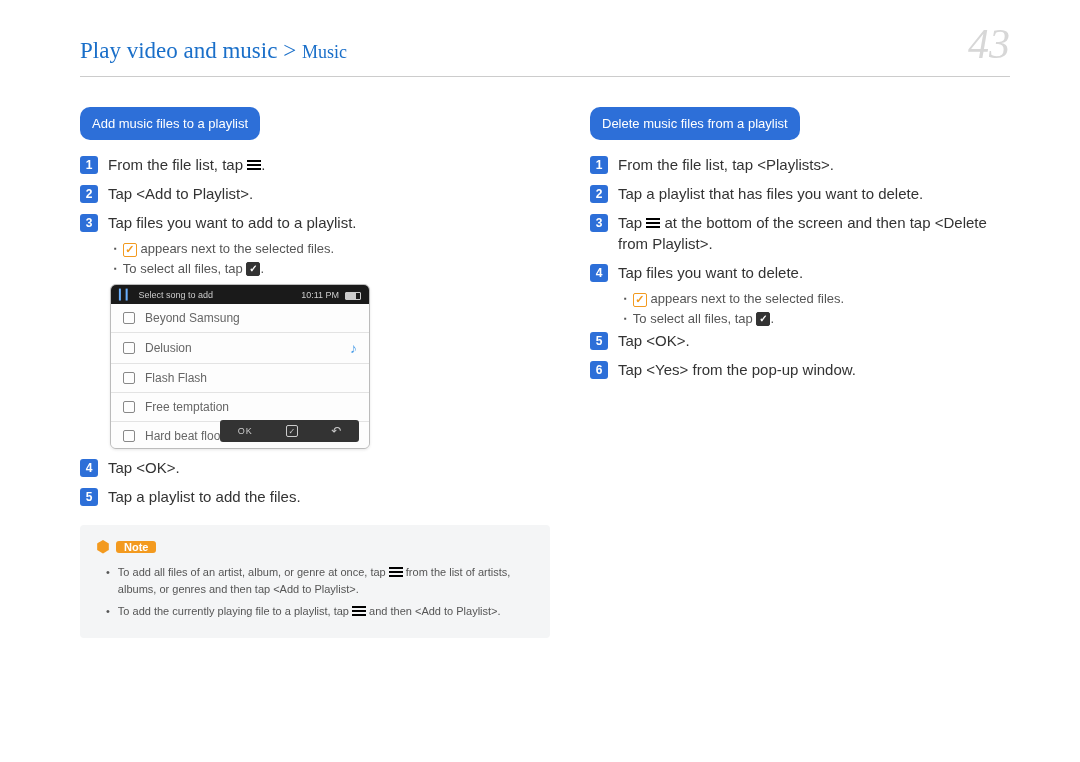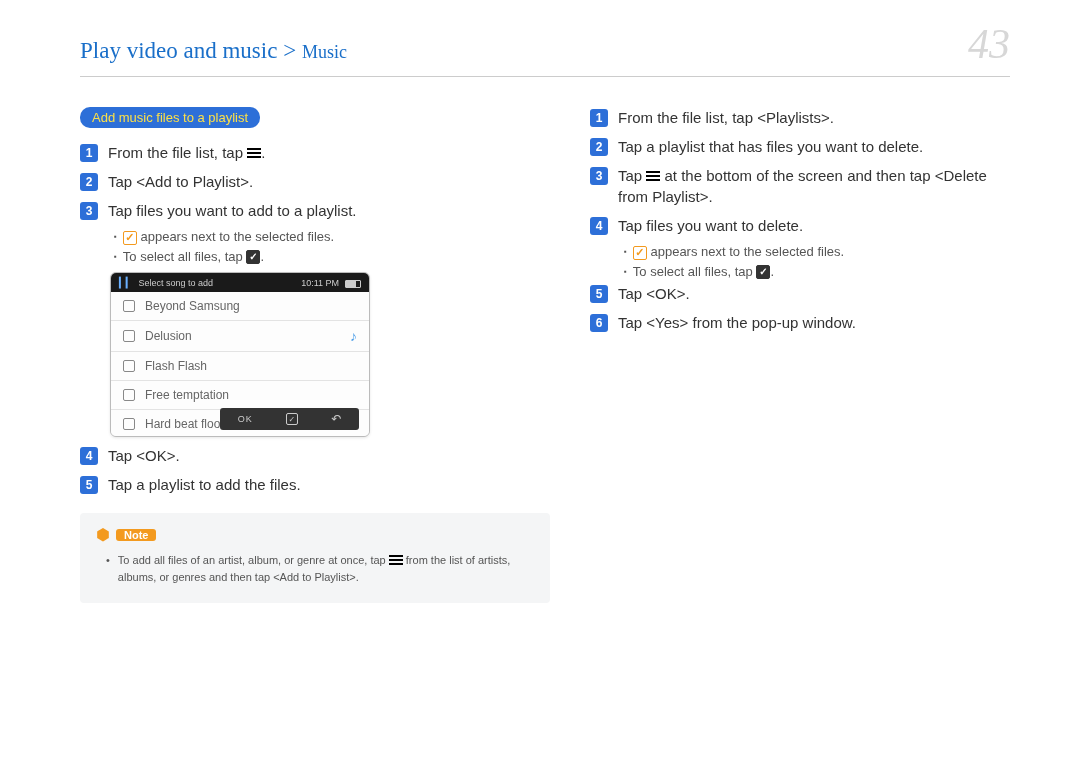--- a/index.html
+++ b/index.html
@@ -3,21 +3,21 @@
   <meta charset="utf-8">
   <style>
     * { margin: 0; padding: 0; box-sizing: border-box; }
     body { font-family: Arial, Helvetica, sans-serif; width: 1080px; height: 762px; background: #fff; position: relative; padding: 20px 70px 20px 80px; color: #333; }
     .header { display: flex; justify-content: space-between; align-items: baseline; border-bottom: 1px solid #ccc; padding-bottom: 8px; margin-bottom: 30px; }
     .breadcrumb { font-family: Georgia, 'Times New Roman', serif; color: #1a6fc9; font-size: 23px; }
     .breadcrumb .sub { font-size: 18px; }
     .page-num { font-family: Georgia, 'Times New Roman', serif; font-style: italic; color: #d7d7d7; font-size: 42px; font-weight: 300; }
     .columns { display: flex; gap: 40px; }
     .col { flex: 1; }
-    .section-pill { display: inline-block; background: #2d6fd8; color: #fde047; font-size: 13px; padding: 3px 12px; border-radius: 10px; margin-bottom: 14px; }
+    .section-pill { display: inline-block; background: #2d6fd8; color: #ffffff; font-size: 13px; padding: 9px 12px; border-radius: 10px; margin-bottom: 14px; }
     .step { display: flex; align-items: flex-start; gap: 10px; margin-bottom: 8px; font-size: 15px; line-height: 1.4; }
     .step-num { display: inline-flex; align-items: center; justify-content: center; width: 18px; height: 18px; background: #2d6fd8; color: #fff; font-size: 12px; font-weight: bold; border-radius: 3px; flex-shrink: 0; margin-top: 2px; }
     .step-text { flex: 1; }
     .hamburger-icon { display: inline-flex; flex-direction: column; gap: 2px; width: 14px; vertical-align: middle; position: relative; top: -1px; }
     .hamburger-icon span { display: block; height: 2px; background: #000; width: 100%; }
     .check-icon-orange { display: inline-flex; align-items: center; justify-content: center; width: 14px; height: 14px; border: 1.5px solid #f39a1f; border-radius: 2px; color: #f39a1f; font-size: 11px; font-weight: bold; line-height: 1; vertical-align: middle; }
     .check-icon-dark { display: inline-flex; align-items: center; justify-content: center; width: 14px; height: 14px; border: 1.5px solid #333; background: #333; border-radius: 2px; color: #fff; font-size: 10px; font-weight: bold; line-height: 1; vertical-align: middle; }
     .sub-bullet { font-size: 13px; color: #555; margin-left: 34px; margin-bottom: 4px; display: flex; gap: 6px; }
     .sub-bullet::before { content: "▪"; font-size: 8px; margin-top: 3px; }
     .device-screenshot { width: 260px; background: #f4f4f4; border: 1px solid #bbb; border-radius: 6px; margin: 8px 0 8px 30px; overflow: hidden; box-shadow: 0 1px 3px rgba(0,0,0,0.1); }
@@ -144,24 +144,32 @@
         <span class="note-cube">⬢</span>
         <span class="note-label">Note</span>
       </div>
       <div class="note-bullet">
         <span><span>To add all files of an artist, album, or genre at once, tap </span><span class="hamburger-icon">
               <span></span>
               <span></span>
               <span></span>
             </span><span> from the list of artists, albums, or genres and then tap &lt;Add to Playlist&gt;.</span></span>
       </div>
+      <div class="note-bullet">
+        <span><span>To add the currently playing file to a playlist, tap </span><span class="hamburger-icon">
+              <span></span>
+              <span></span>
+              <span></span>
+            </span><span> and then &lt;Add to Playlist&gt;.</span></span>
+      </div>
     </div>
   </div>
 
   <div class="col">
+    <div class="section-pill">Delete music files from a playlist</div>
 
     <div class="step">
       <span class="step-num">1</span>
       <span class="step-text">From the file list, tap &lt;Playlists&gt;.</span>
     </div>
 
     <div class="step">
       <span class="step-num">2</span>
       <span class="step-text">Tap a playlist that has files you want to delete.</span>
     </div>

